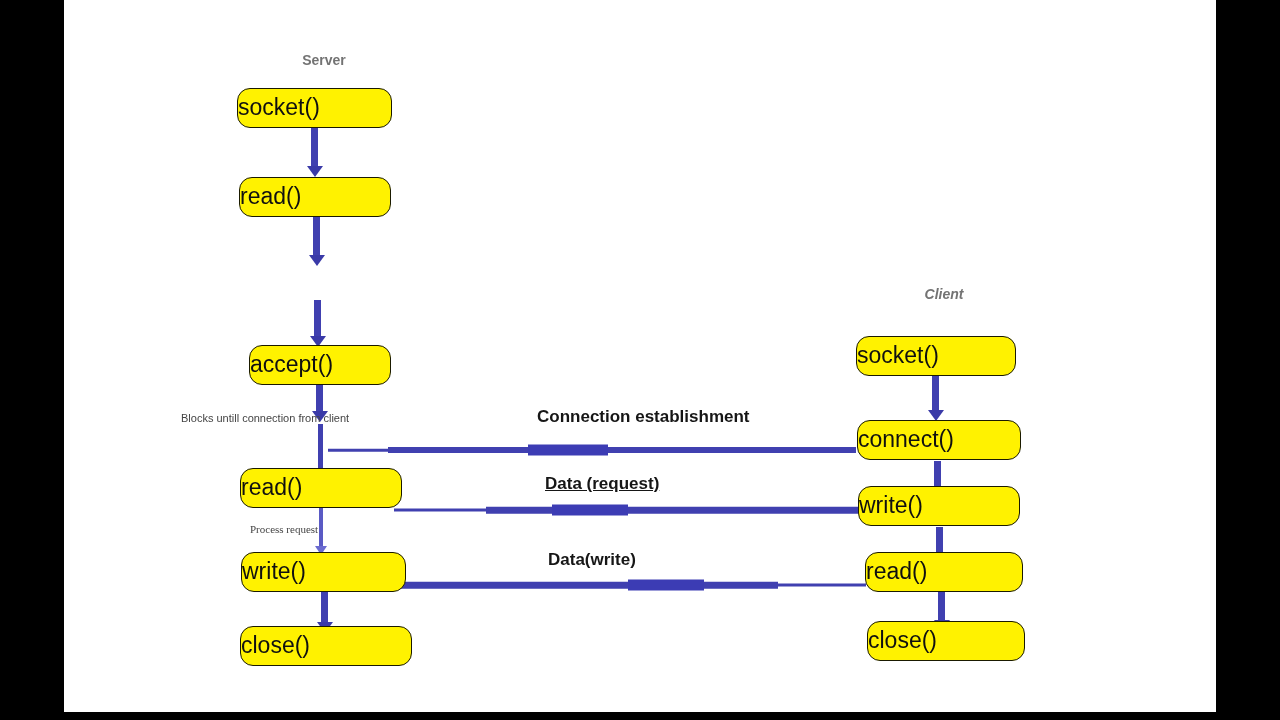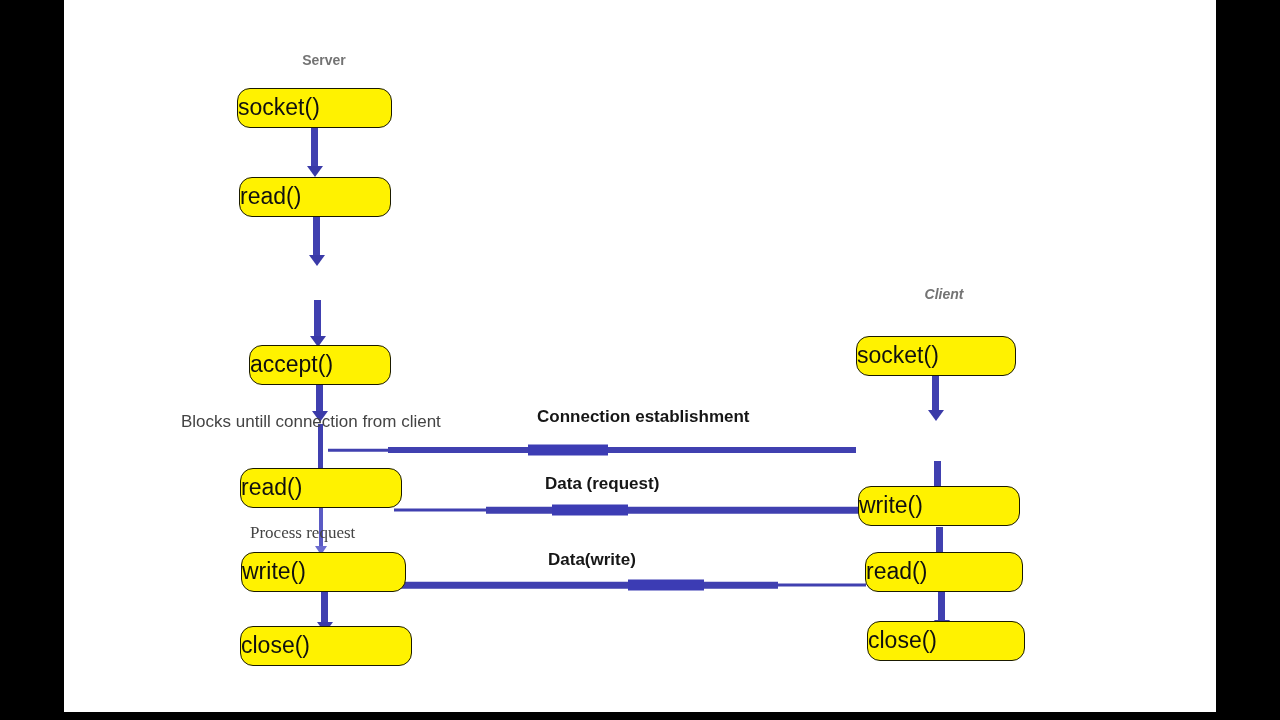--- a/index.html
+++ b/index.html
@@ -116,21 +116,21 @@
     transform: translateY(-50%);
   }
 
   
   .note {
     position: absolute;
     color: #2b2b2b;
     white-space: nowrap;
     z-index: 5;
   }
-  .note.small { font-size: 17px; font-weight: normal; color: #444444; }
+  .note.small { font-size: 11px; font-weight: normal; color: #444444; }
   .note.bold  { font-size: 17px; font-weight: bold; color: #161616; }
 </style>
 </head>
 <body>
 
 <div id="stage">
 
   <div class="letterbox-left" style="position:absolute;left:0;top:0;width:64px;height:720px;background:#000;"></div>
   <div class="letterbox-right" style="position:absolute;left:1216px;top:0;width:64px;height:720px;background:#000;"></div>
   <div class="letterbox-bottom" style="position:absolute;left:0;top:712px;width:1280px;height:8px;background:#000;"></div>
@@ -155,20 +155,21 @@
     <div class="node" style="left:176px; top:468px; width:162px;">read()</div>
     <div class="node" style="left:177px; top:552px; width:165px;">write()</div>
     <div class="node" style="left:176px; top:626px; width:172px;">close()</div>
 
     <div class="vlink" style="left:868px; top:376px; height:36px;"></div>
     <div class="vlink" style="left:870px; top:461px; height:34px;"></div>
     <div class="vlink" style="left:872px; top:527px; height:32px;"></div>
     <div class="vlink" style="left:874px; top:592px; height:30px;"></div>
 
     <div class="node" style="left:792px; top:336px; width:160px;">socket()</div>
+    <div class="node" style="left:793px; top:420px; width:164px;">connect()</div>
     <div class="node" style="left:794px; top:486px; width:162px;">write()</div>
     <div class="node" style="left:801px; top:552px; width:158px;">read()</div>
     <div class="node" style="left:803px; top:621px; width:158px;">close()</div>
 
     <div class="hlink" style="left:264px; top:443px; width:528px;">
       <div class="seg" style="left:0px;   width:60px;  height:2.5px;"></div>
       <div class="seg" style="left:60px;  width:468px; height:6px;"></div>
       <div class="bulge" style="left:200px; width:80px;"></div>
     </div>
 
@@ -183,18 +184,18 @@
       <div class="seg" style="left:378px; width:88px;  height:3px;"></div>
       <div class="bulge" style="left:228px; width:76px;"></div>
     </div>
 
     <div class="note small" style="left:117px; top:412px;">Blocks untill connection from client</div>
 
     <div class="note small" style="left:186px; top:523px;font-family:Liberation Serif, serif;">Process request</div>
 
     <div class="note bold" style="left:473px; top:407px;text-align:center;">Connection establishment</div>
 
-    <div class="note bold" style="left:481px; top:474px;">Data (request)</div>
+    <div class="note bold" style="left:481px; top:474px;text-decoration:underline;">Data (request)</div>
 
     <div class="note bold" style="left:484px; top:550px;">Data(write)</div>
 
   </div>
 </div>
 
 </body></html>

